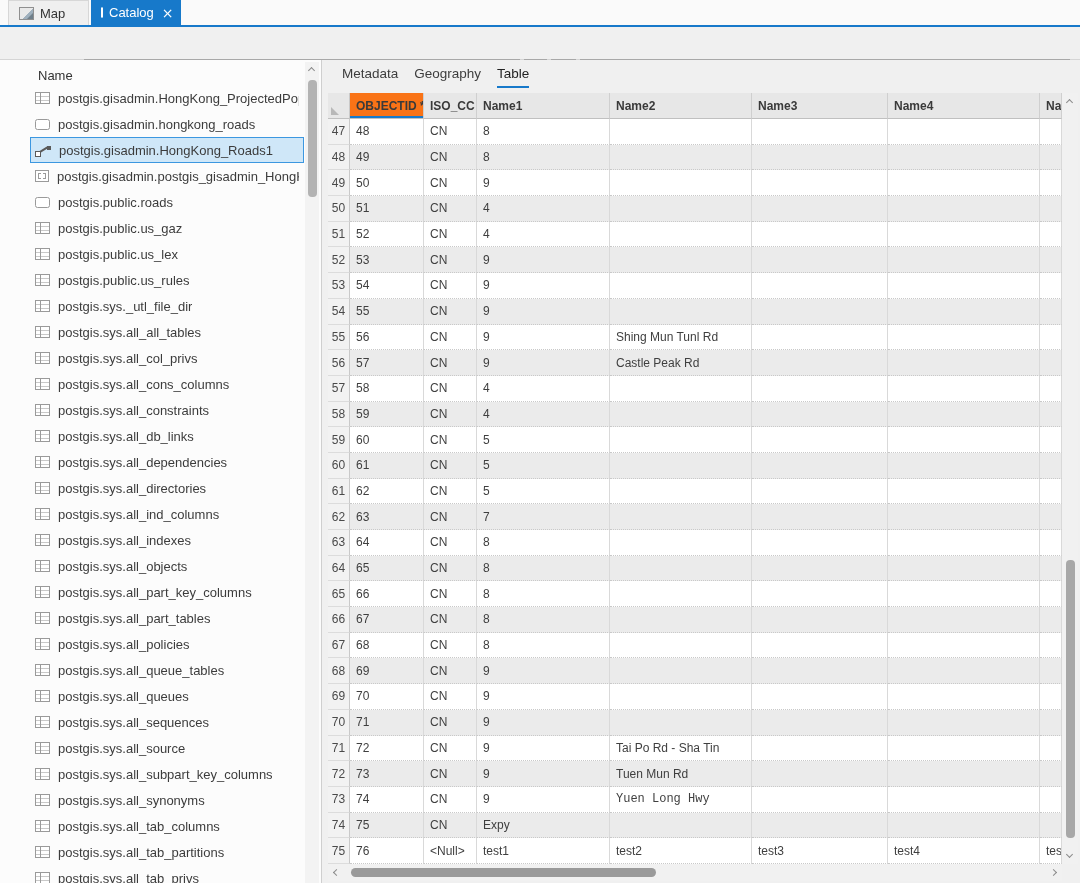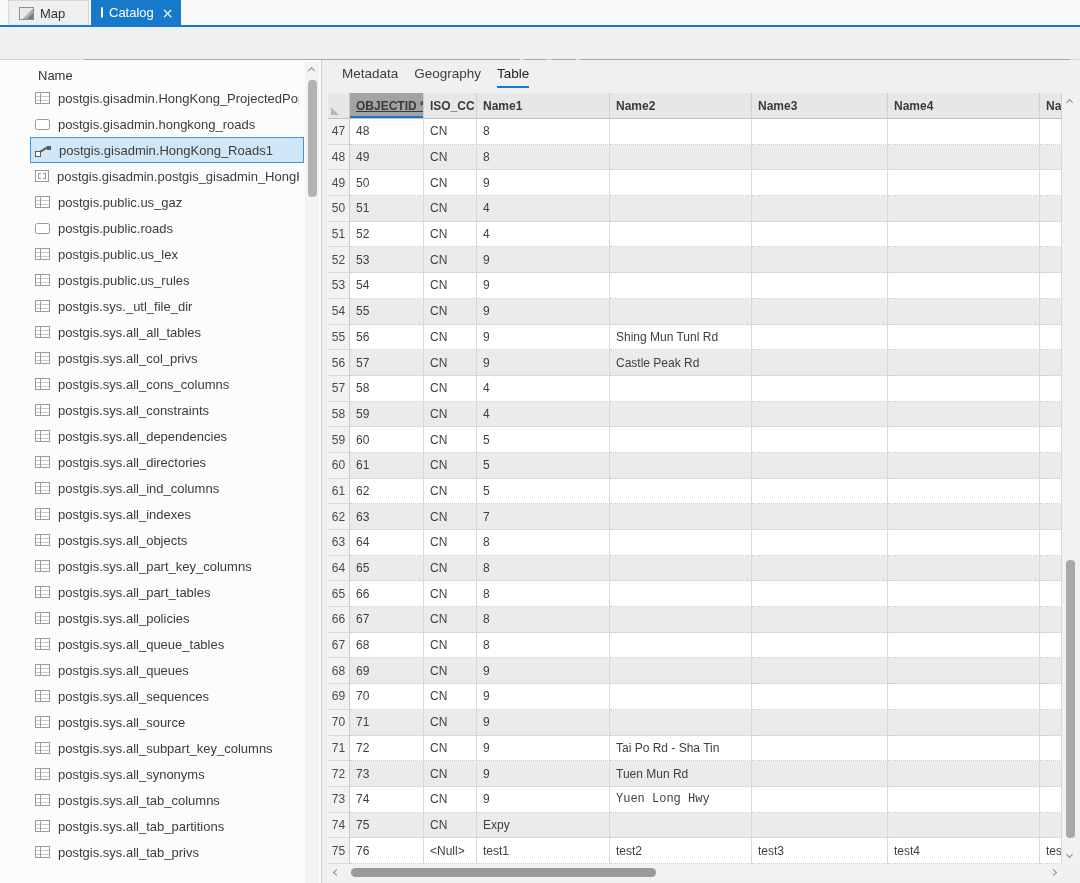--- a/index.html
+++ b/index.html
@@ -95,21 +95,21 @@
 
   #table { position:absolute; left:6px; top:33px; width:734px; }
   #thead { display:flex; height:26px; }
   .corner { width:22px; height:26px; background:#e7e7e7; border-right:1px solid #c9c9c9;
     border-bottom:1px solid #c0c0c0; position:relative; }
   .corner::after { content:""; position:absolute; left:3px; bottom:3px; width:0; height:0;
     border-left:8px solid #b8b8b8; border-top:8px solid transparent; }
   .hcell { height:26px; background:#e7e7e7; border-right:1px solid #cfcfcf; border-bottom:1px solid #c0c0c0;
     font-size:12px; font-weight:bold; color:#3a3a3a; display:flex; align-items:center; padding-left:6px;
     white-space:nowrap; overflow:hidden; }
-  .hcell.sorted { background:#a3a3a3; box-shadow:inset 0 -2px 0 var(--accent);text-decoration:underline; }
+  .hcell.sorted { background:#f97316; box-shadow:inset 0 -2px 0 var(--accent); }
   #tbody .trow { display:flex; height:25.7px; }
   .rownum { width:22px; background:#f2f2f2; border-right:1px solid #c9c9c9; border-bottom:1px solid #dcdcdc;
     font-size:12px; color:#4a4a4a; display:flex; align-items:center; justify-content:center; }
   .tcell { border-right:1px solid #d9d9d9; border-bottom:1px dotted #c9c9c9; font-size:12px; color:#3f3f3f;
     display:flex; align-items:center; padding-left:6px; white-space:nowrap; overflow:hidden; }
   .trow.white .tcell { background:#fff; }
   .trow.gray .tcell { background:#ebebeb; }
 
   
   #v-scroll { position:absolute; left:740px; top:33px; width:16px; height:771px; background:#f1f1f1; }
@@ -194,29 +194,29 @@
       </div>
       <div class="list-item selected">
         <span class="licon icon-line"></span>
         <span class="list-label">postgis.gisadmin.HongKong_Roads1</span>
       </div>
       <div class="list-item">
         <span class="licon icon-raster"></span>
         <span class="list-label">postgis.gisadmin.postgis_gisadmin_HongKong</span>
       </div>
       <div class="list-item">
-        <span class="licon icon-table"></span>
-        <span class="list-label">postgis.public.us_gaz</span>
-      </div>
-      <div class="list-item">
         <span class="licon icon-polygon"></span>
         <span class="list-label">postgis.public.roads</span>
       </div>
       <div class="list-item">
         <span class="licon icon-table"></span>
+        <span class="list-label">postgis.public.us_gaz</span>
+      </div>
+      <div class="list-item">
+        <span class="licon icon-table"></span>
         <span class="list-label">postgis.public.us_lex</span>
       </div>
       <div class="list-item">
         <span class="licon icon-table"></span>
         <span class="list-label">postgis.public.us_rules</span>
       </div>
       <div class="list-item">
         <span class="licon icon-table"></span>
         <span class="list-label">postgis.sys._utl_file_dir</span>
       </div>
@@ -228,20 +228,24 @@
         <span class="licon icon-table"></span>
         <span class="list-label">postgis.sys.all_col_privs</span>
       </div>
       <div class="list-item">
         <span class="licon icon-table"></span>
         <span class="list-label">postgis.sys.all_cons_columns</span>
       </div>
       <div class="list-item">
         <span class="licon icon-table"></span>
         <span class="list-label">postgis.sys.all_constraints</span>
+      </div>
+      <div class="list-item">
+        <span class="licon icon-table"></span>
+        <span class="list-label">postgis.sys.all_db_links</span>
       </div>
       <div class="list-item">
         <span class="licon icon-table"></span>
         <span class="list-label">postgis.sys.all_dependencies</span>
       </div>
       <div class="list-item">
         <span class="licon icon-table"></span>
         <span class="list-label">postgis.sys.all_directories</span>
       </div>
       <div class="list-item">

